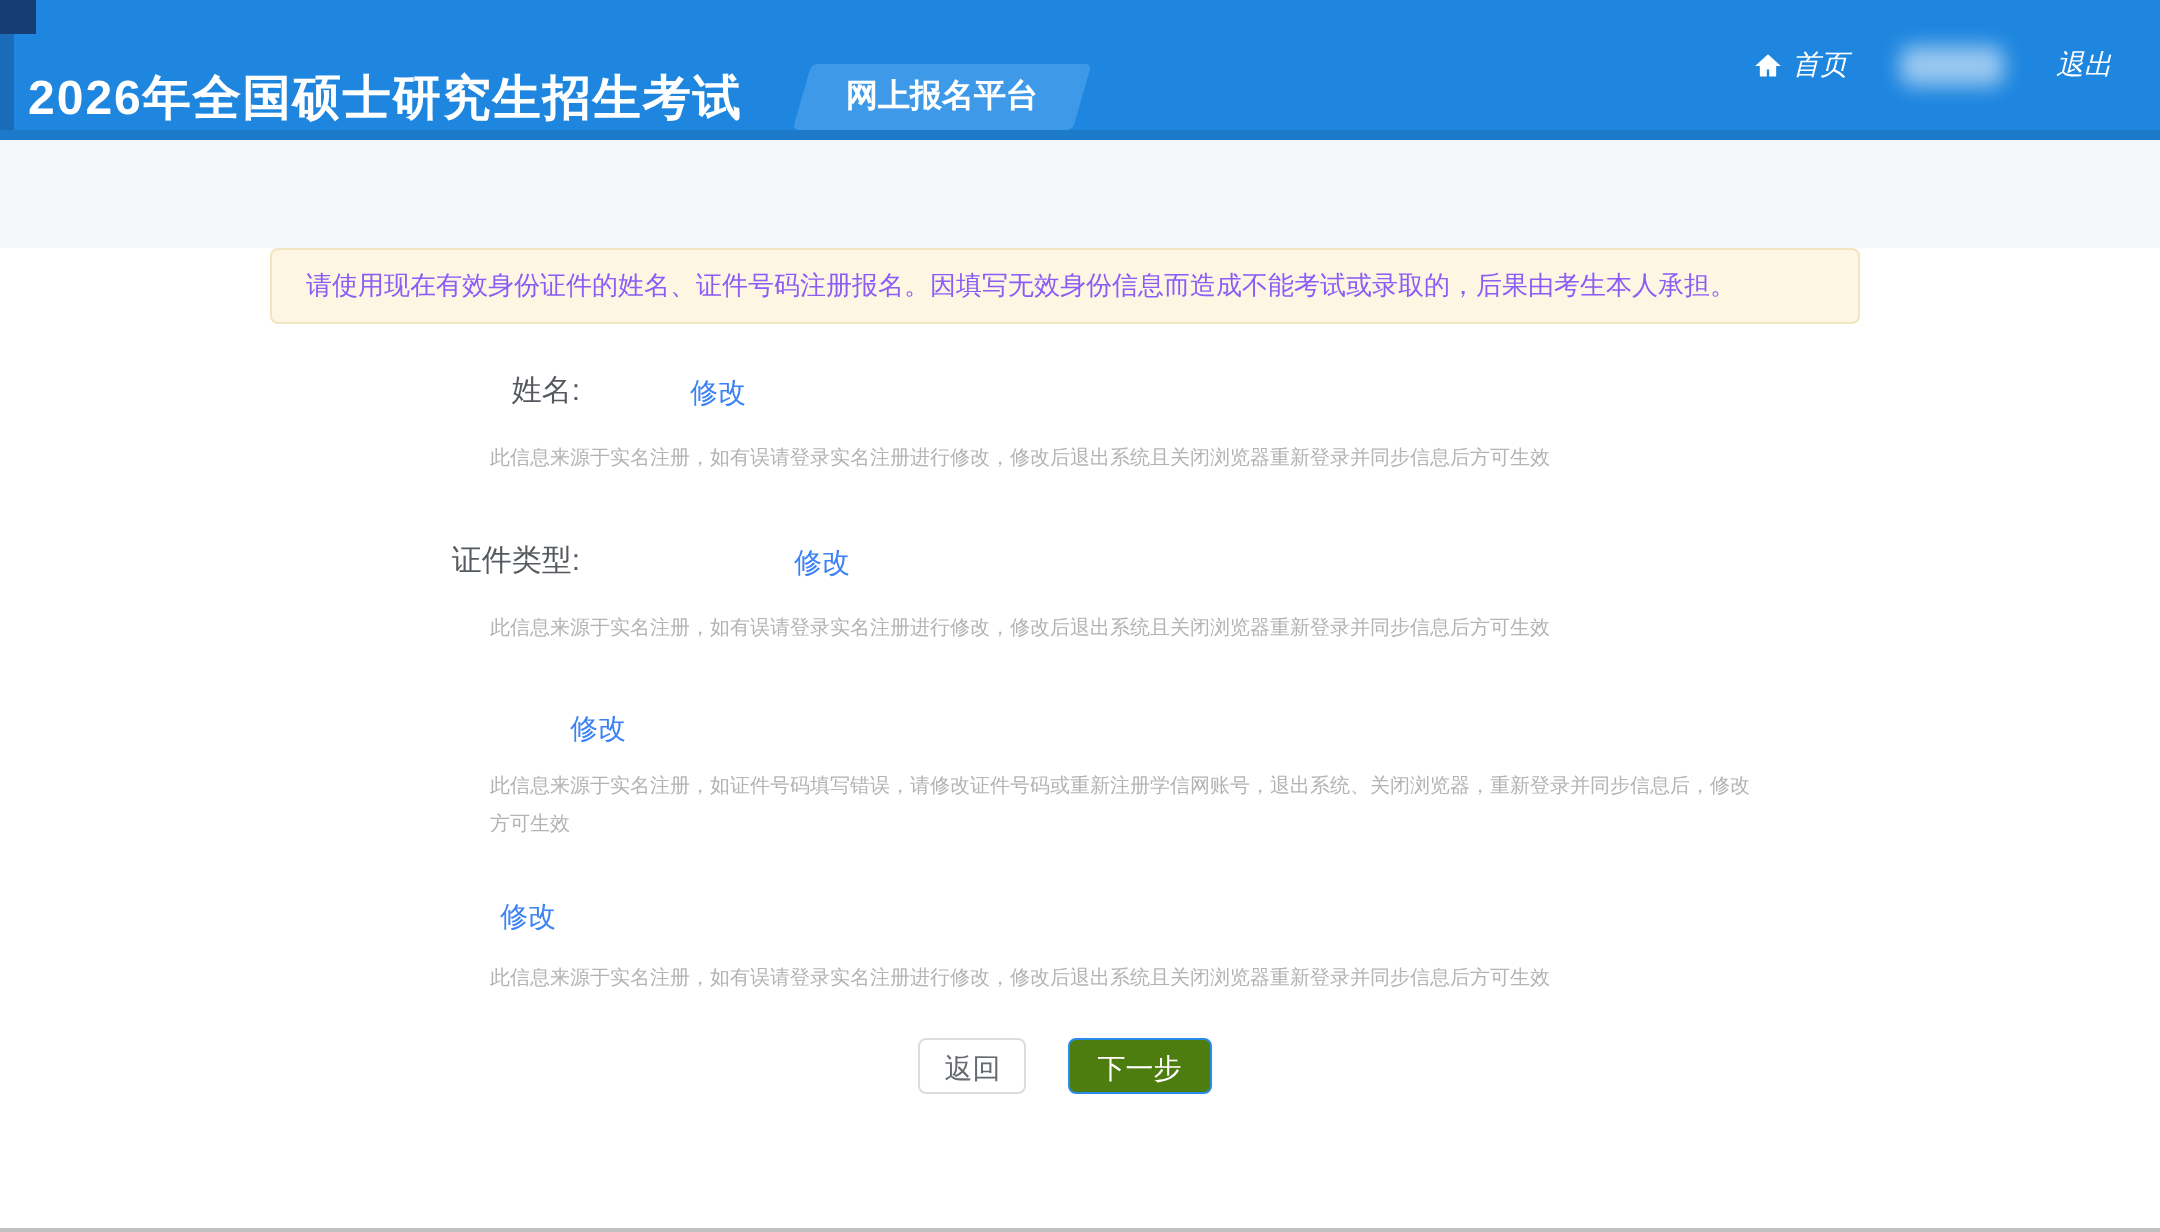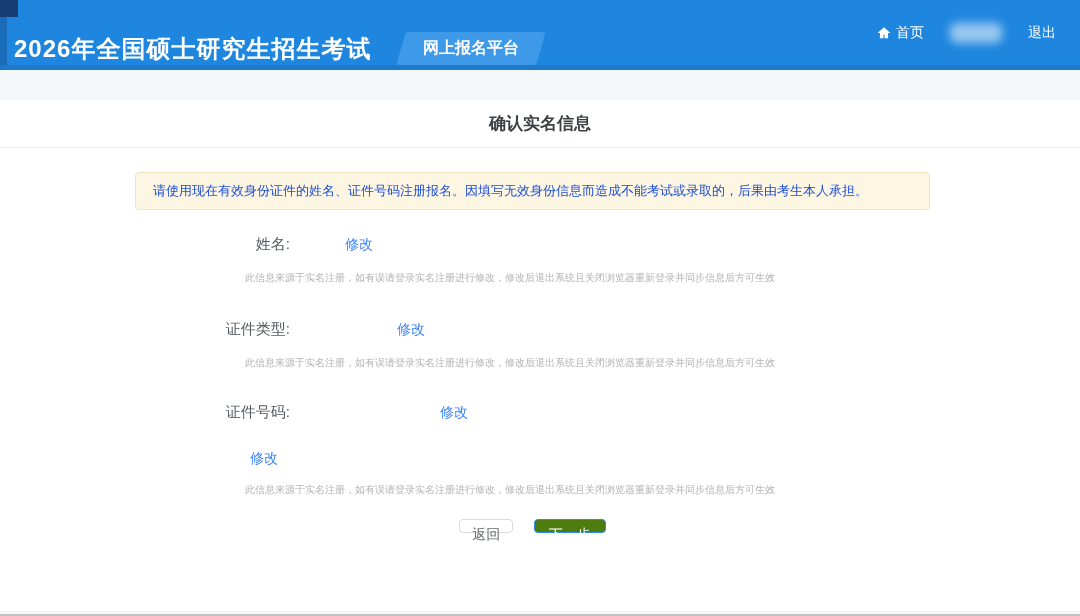--- a/index.html
+++ b/index.html
@@ -30,42 +30,42 @@
   .header-badge .inner {
     display:inline-block; transform:skewX(16deg);
     color:#ffffff; font-size:16px; font-weight:bold; white-space:nowrap;
   }
   .header-nav {
     position:absolute; right:24px; top:0; height:65px;
     display:flex; align-items:center; gap:26px;
   }
   .nav-link {
     color:#ffffff; font-size:14px; display:flex; align-items:center; gap:5px;
-    cursor:pointer; text-decoration:none; white-space:nowrap;
+    cursor:pointer; text-decoration:none; white-space:nowrap;font-style:italic;
   }
   .home-icon { width:14px; height:14px; display:inline-block; }
   .user-blur {
     width:52px; height:20px; border-radius:6px;
     background:rgba(255,255,255,0.55); filter:blur(5px);
   }
 
   
   .gap-strip { height:30px; background:#f3f7fa; }
   .panel { background:#ffffff; height:511px; }
   .panel-title {
     height:48px; line-height:48px; text-align:center;
     font-size:17px; font-weight:600; color:#3c4043;
     border-bottom:1px solid #ebebeb;
   }
   .content { margin-left:135px; width:795px; }
 
   .notice {
     margin-top:24px; background:#fdf6e3; border:1px solid #f0e5c0;
     border-radius:4px; height:38px; line-height:36px;
-    padding:0 17px; font-size:13px; color:#1d4ed8; white-space:nowrap; overflow:hidden;
+    padding:0 17px; font-size:13px; color:#8b5cf6; white-space:nowrap; overflow:hidden;
   }
 
   .frow { display:flex; }
   .flabel {
     width:155px; text-align:right; font-size:15px; color:#555a60;
     line-height:20px; flex:none;
   }
   .fvalue { flex:none; height:20px; } 
   .v-name { width:55px; }
   .v-doctype { width:107px; }
@@ -80,21 +80,21 @@
   .mt-row1 { margin-top:24px; }
   .mt-help { margin-top:14px; }
   .mt-row { margin-top:32px; }
   .mt-help3 { margin-top:10px; width:632px; }
   .mt-row3 { margin-top:30px; }
   .mt-row4 { margin-top:26px; }
   .mt-help4 { margin-top:12px; }
 
   .btn-bar { margin-top:20px; text-align:center; }
   .btn {
-    display:inline-block; height:14px; line-height:28px; font-size:14px;
+    display:inline-block; height:28px; line-height:28px; font-size:14px;
     border-radius:4px; padding:0 12px; cursor:pointer;
   }
   .btn-back {
     background:#ffffff; border:1px solid #dcdcdc; color:#666a70; margin-right:16px;
   }
   .btn-next {
     background:#4d7c0f; border:1px solid #2a8ce8; color:#ffffff; padding:0 14px;
   }
 </style>
 </head>
@@ -119,45 +119,44 @@
     <span class="user-blur"></span>
     <a class="nav-link">
       <span>退出</span>
     </a>
   </div>
 </div>
 
 <div class="gap-strip"></div>
 
 <div class="panel">
-  <div class="panel-title">确认实名信息</div>
 
   <div class="content">
 
     <div class="notice">请使用现在有效身份证件的姓名、证件号码注册报名。因填写无效身份信息而造成不能考试或录取的，后果由考生本人承担。</div>
 
     <div class="frow mt-row1">
       <div class="flabel">姓名:</div>
       <div class="fvalue v-name"></div>
       <a class="modify-link">修改</a>
     </div>
     <div class="fhelp mt-help">此信息来源于实名注册，如有误请登录实名注册进行修改，修改后退出系统且关闭浏览器重新登录并同步信息后方可生效</div>
 
     <div class="frow mt-row">
       <div class="flabel">证件类型:</div>
       <div class="fvalue v-doctype"></div>
       <a class="modify-link">修改</a>
     </div>
     <div class="fhelp mt-help">此信息来源于实名注册，如有误请登录实名注册进行修改，修改后退出系统且关闭浏览器重新登录并同步信息后方可生效</div>
 
     <div class="frow mt-row3">
-      <div class="flabel">证件号码:</div>
       <div class="fvalue v-docnum"></div>
       <a class="modify-link">修改</a>
     </div>
+    <div class="fhelp mt-help3">此信息来源于实名注册，如证件号码填写错误，请修改证件号码或重新注册学信网账号，退出系统、关闭浏览器，重新登录并同步信息后，修改方可生效</div>
 
     <div class="frow mt-row4">
       <div class="fvalue v-phone"></div>
       <a class="modify-link">修改</a>
     </div>
     <div class="fhelp mt-help4">此信息来源于实名注册，如有误请登录实名注册进行修改，修改后退出系统且关闭浏览器重新登录并同步信息后方可生效</div>
 
     <div class="btn-bar">
       <span class="btn btn-back">返回</span>
       <span class="btn btn-next">下一步</span>

